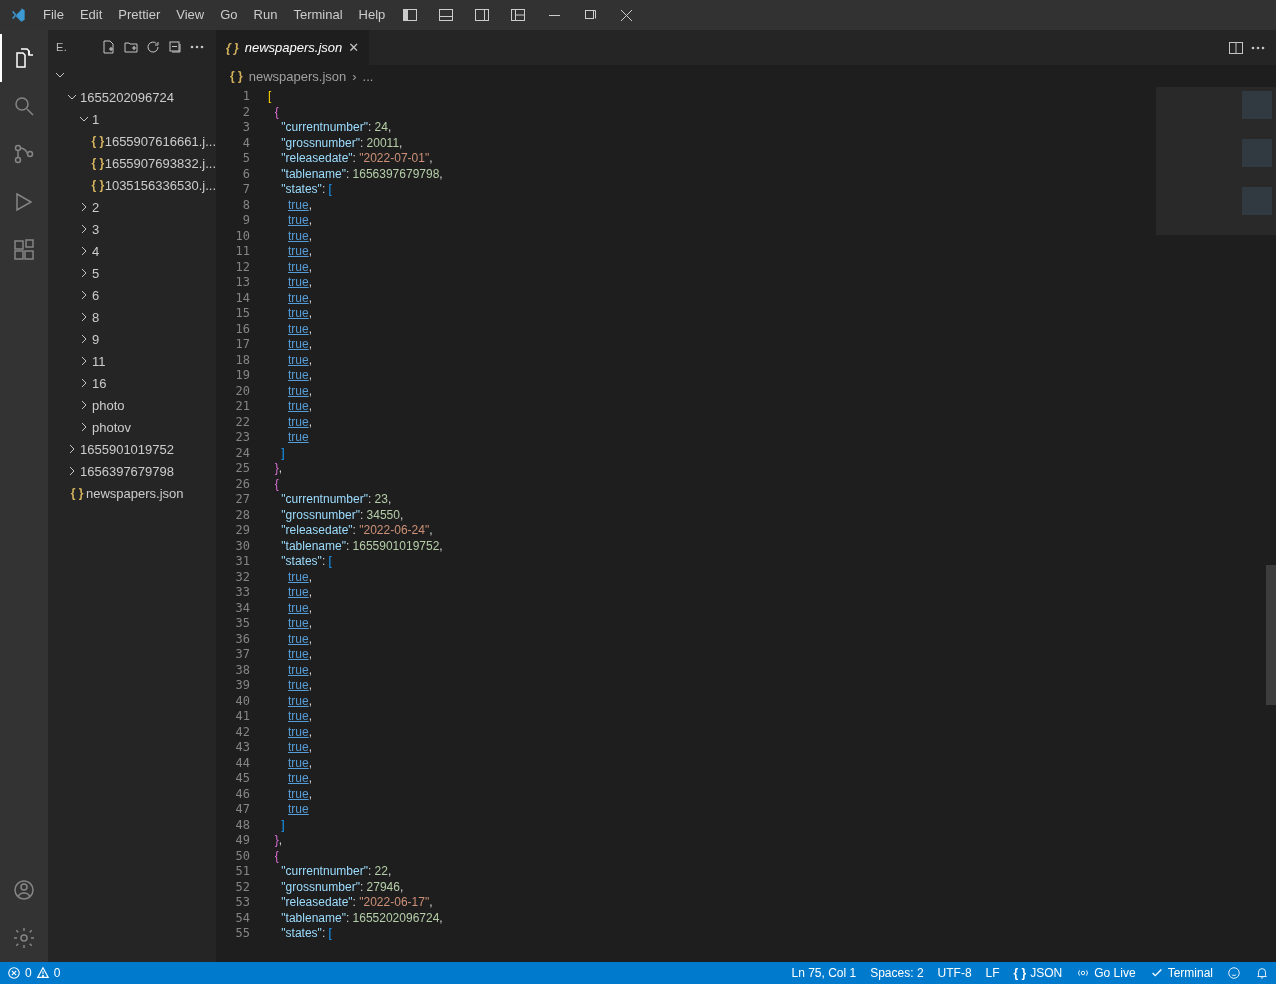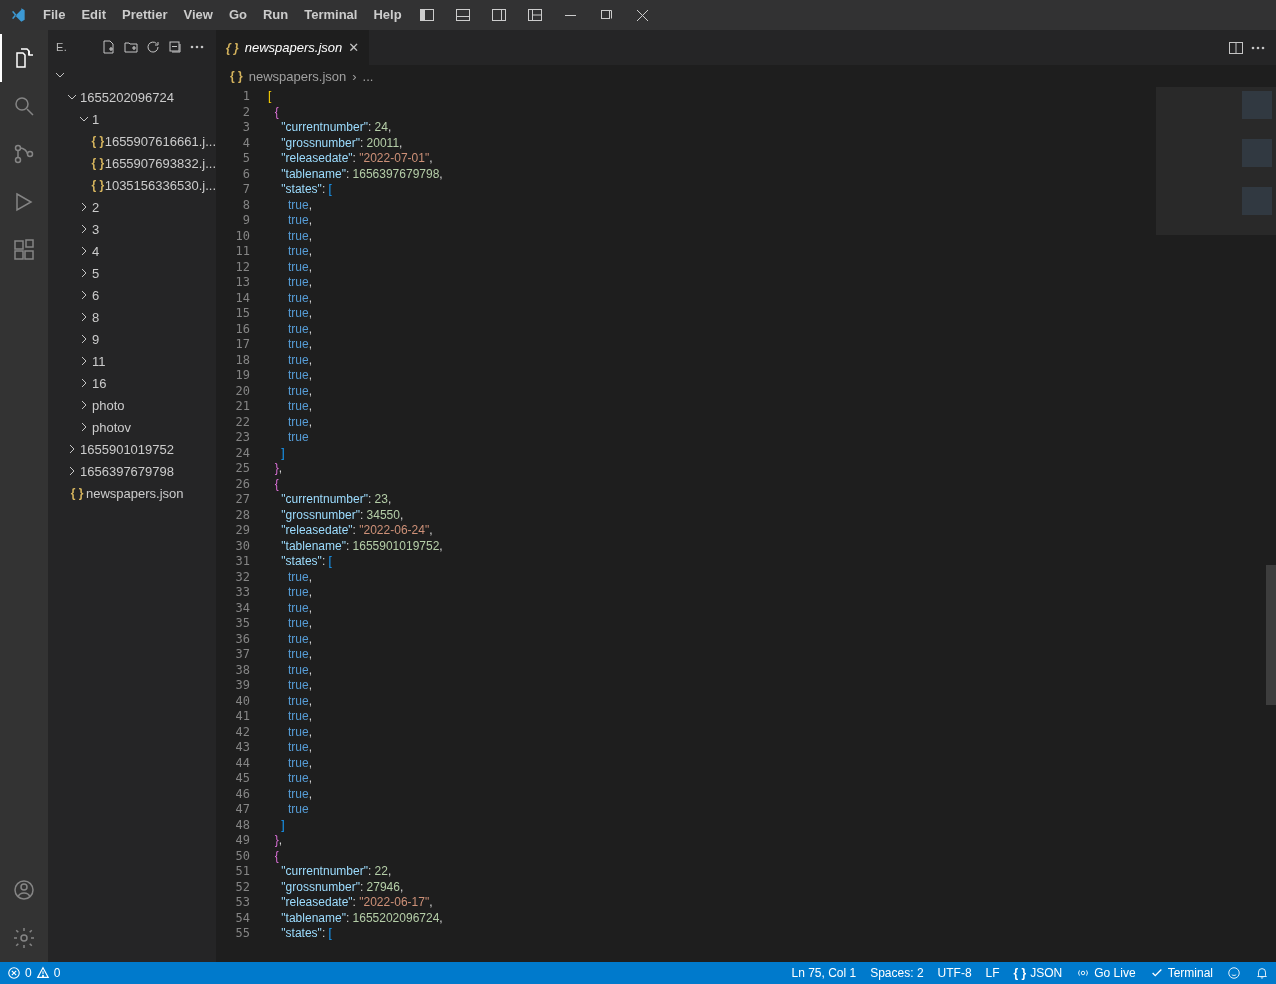--- a/index.html
+++ b/index.html
@@ -1,20 +1,20 @@
 <!DOCTYPE html>
 <html><head>
 <meta charset="utf-8">
 <style>
 * { margin: 0; padding: 0; box-sizing: border-box; font-family: 'Segoe UI', Arial, sans-serif; }
 body { width: 1276px; height: 984px; background: #1e1e1e; color: #cccccc; font-size: 13px; overflow: hidden; display: flex; flex-direction: column; }
 .titlebar { height: 30px; background: #323233; display: flex; align-items: center; }
 .titlebar .vscode-logo { width: 35px; display: flex; align-items: center; justify-content: center; }
 .menu-items { display: flex; }
-.menu-item { padding: 0 8px; line-height: 30px; cursor: pointer; font-weight: bold; }
+.menu-item { padding: 0 8px; line-height: 30px; cursor: pointer; }
 .title-center { flex: 1; text-align: center; color: #cccccc; }
 .title-controls { display: flex; align-items: center; gap: 2px; padding-right: 4px; }
 .title-icon { width: 34px; height: 30px; display: flex; align-items: center; justify-content: center; cursor: pointer; color: #cccccc; }
 .main { flex: 1; display: flex; overflow: hidden; }
 .activitybar { width: 48px; background: #333333; display: flex; flex-direction: column; align-items: center; padding-top: 4px; }
 .activity-icon { width: 48px; height: 48px; display: flex; align-items: center; justify-content: center; cursor: pointer; color: #858585; }
 .activity-icon.active { color: #ffffff; border-left: 2px solid #fff; }
 .activity-spacer { flex: 1; }
 .sidebar { width: 168px; background: #252526; display: flex; flex-direction: column; }
 .sidebar-header { height: 34px; display: flex; align-items: center; padding: 0 8px; color: #bbbbbb; font-size: 11px; }
@@ -36,21 +36,21 @@
 .breadcrumbs { height: 22px; display: flex; align-items: center; padding-left: 14px; color: #a0a0a0; gap: 6px; font-size: 13px; }
 .editor-body { flex: 1; display: flex; overflow: hidden; position: relative; }
 .gutter { width: 52px; background: #1e1e1e; color: #858585; text-align: right; padding-right: 18px; font-family: Consolas, monospace; font-size: 12px; line-height: 15.5px; padding-top: 2px; }
 .code { flex: 1; font-family: Consolas, monospace; font-size: 12px; line-height: 15.5px; color: #d4d4d4; padding-top: 2px; position: relative; }
 .tok-y { color: #ffd602; }
 .tok-p { color: #da70d6; }
 .tok-b { color: #179fff; }
 .tok-key { color: #9cdcfe; }
 .tok-num { color: #b5cea8; }
 .tok-str { color: #ce9178; }
-.tok-bool { color: #569cd6; }
+.tok-bool { color: #569cd6; text-decoration: underline; }
 .minimap { position: absolute; top: 0; right: 0; width: 120px; height: 100%; background: #1e1e1e; }
 .mm-block { position: absolute; right: 4px; background: #3a4a5a; opacity: 0.5; width: 30px; height: 28px; }
 .mm-slider { position: absolute; right: 0; top: 0; width: 120px; height: 148px; background: rgba(255,255,255,0.05); }
 .mm-scroll { position: absolute; right: 0; top: 0; width: 10px; height: 100%; }
 .mm-thumb { position: absolute; right: 0; width: 10px; background: rgba(121,121,121,0.35); }
 .statusbar { height: 22px; background: #007acc; color: #ffffff; display: flex; align-items: center; font-size: 12px; }
 .sb-item { padding: 0 7px; display: flex; align-items: center; gap: 4px; height: 100%; cursor: pointer; }
 .sb-spacer { flex: 1; }
 svg { display: block; }
 </style>

